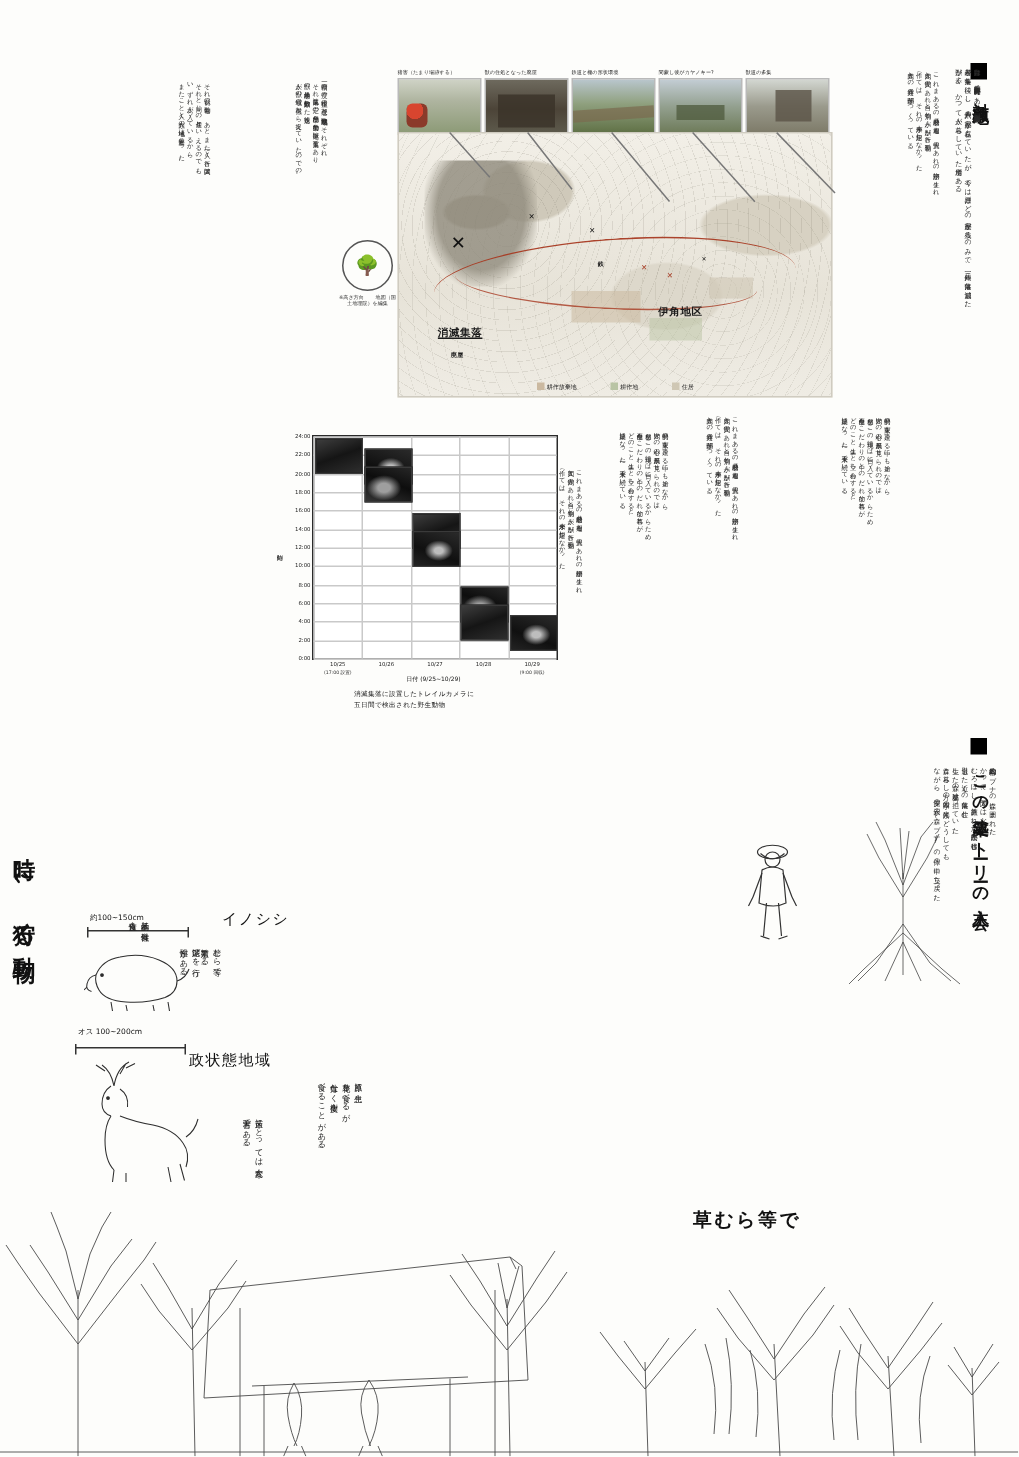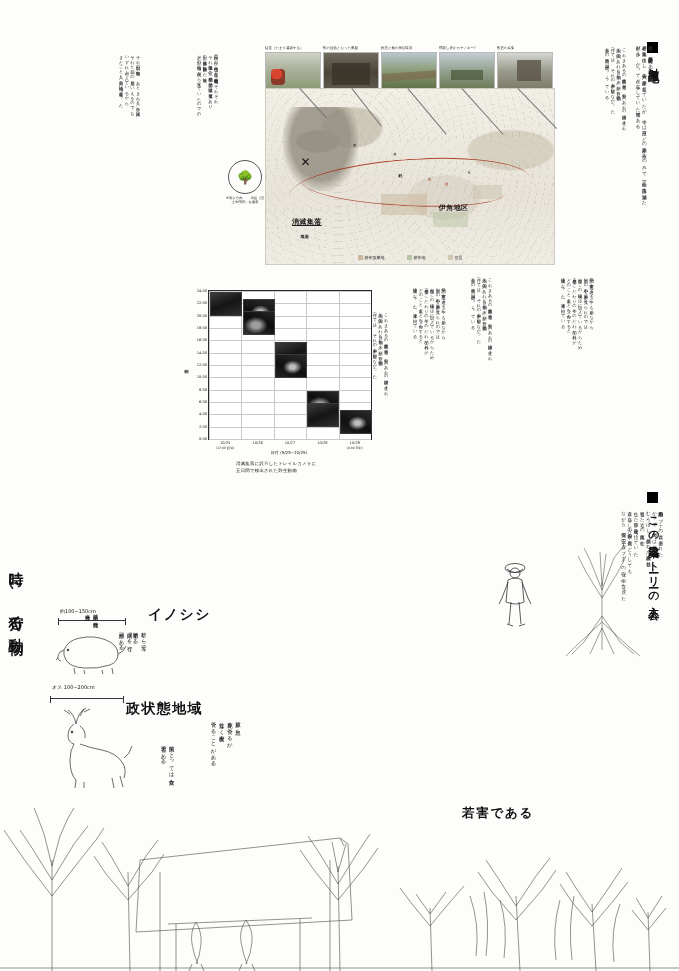--- a/index.html
+++ b/index.html
@@ -293,22 +293,22 @@
   .measline:before { left:0; }
   .measline:after { right:0; }
   .meas-label {
     position:absolute;
     font-size:5px;
     color:#111;
     white-space:nowrap;
   }
   .animal-name {
     position:absolute;
-    font-size:14px;
-    font-weight:700;
+    font-size:10px;
+    font-weight:400;
     letter-spacing:.1em;
     color:#111;
     white-space:nowrap;
   }
   .htext {
     position:absolute;
     writing-mode: vertical-rl;
     text-orientation: upright;
     font-size:5.4px;
     line-height:1.5;
@@ -620,21 +620,21 @@
     </g>
   </svg>
 
   <div class="htext" style="left:210px; top:718px; height:58px;">草原に生息。
 草花を食べるが
 仕方なく樹皮を
 食べることがある。</div>
   <div class="htext" style="left:160px; top:742px; height:52px;">苗木にとっては大変な
 若害である。</div>
 
-  <div class="kawayanagi">若害である</div>
+  <div class="kawayanagi">草むら等で</div>
 
   <div class="illus">
     <svg width="679" height="171" viewBox="0 0 679 171">
       <g fill="none" stroke="#4a4a4a" stroke-width="0.6">
 
         <path d="M0 168 L679 168"></path>
 
         <path d="M52 171 L52 60 M52 96 L26 62 M52 96 L80 60 M52 80 L32 48 M52 80 L74 44 M52 66 L44 34 M52 66 L60 36"></path>
         <path d="M26 62 L12 42 M80 60 L96 40 M32 48 L20 30 M74 44 L88 26 M44 34 L38 18 M60 36 L68 18"></path>
         <path d="M12 42 L4 30 M96 40 L104 28 M38 18 L34 8 M68 18 L74 8"></path>

